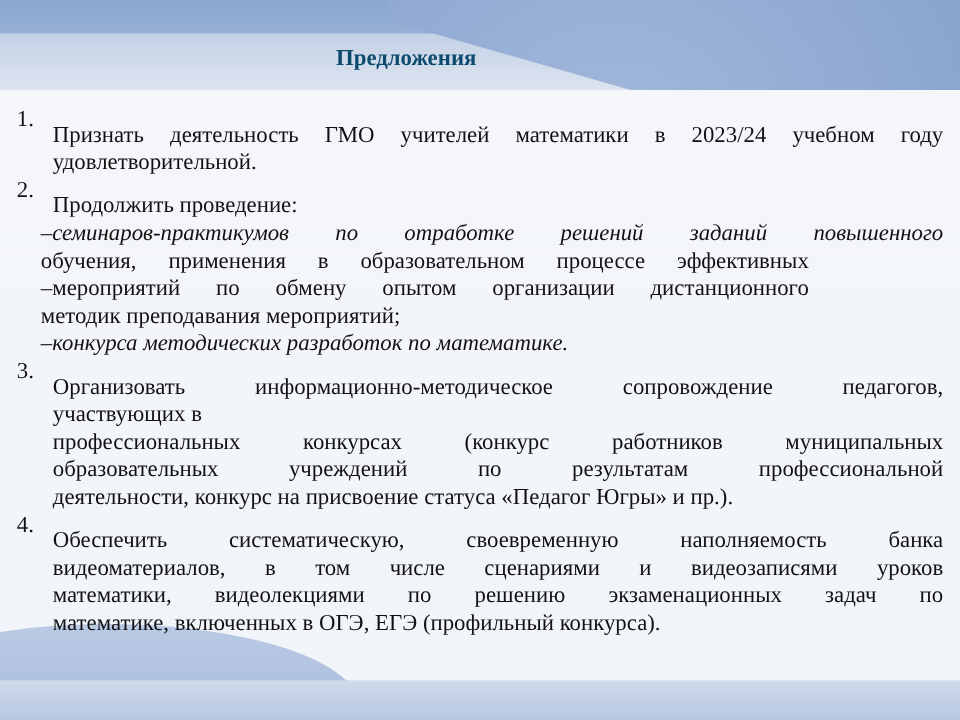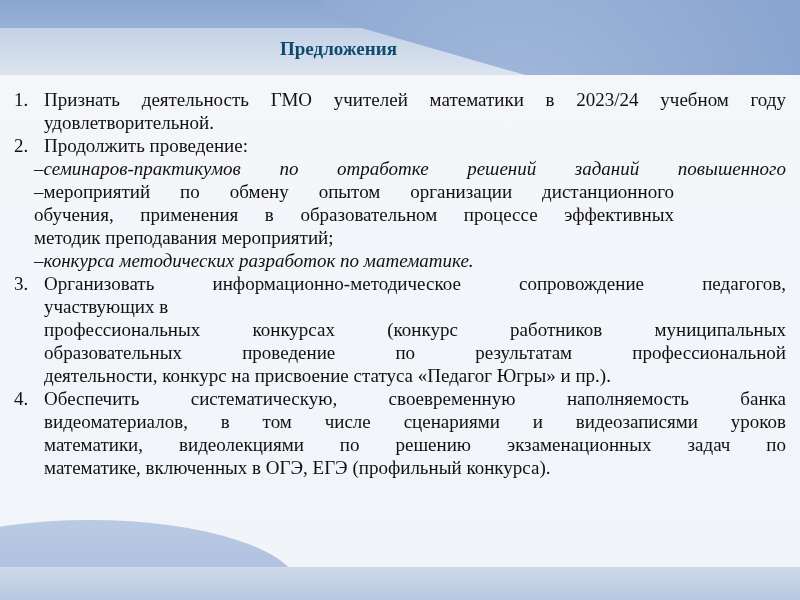--- a/index.html
+++ b/index.html
@@ -39,21 +39,21 @@
   .title {
     position:absolute; left:280px; top:38px; width:150px;
     font-size:19px; font-weight:bold; color:#0c4a6e;
   }
   .content {
     position:absolute; left:14px; top:88px; width:772px;
     font-size:19px; line-height:23px; color:#111;
   }
   .item { display:flex; }
   .num { width:30px; flex:none; }
-  .txt { flex:1; text-align:justify; text-align-last:left; }
+  .txt { flex:1; text-align:justify; text-align-last:left;margin-top:13px; }
   .sub { padding-left:20px; text-align:justify; }
   .line-j { display:block; text-align:justify; text-align-last:justify; }
   .line-l { display:block; }
 </style>
 </head>
 <body>
 
 <div class="bg-top"></div>
 <div class="bg-band"></div>
 <div class="bg-swoosh-tr"></div>
@@ -76,35 +76,35 @@
   <div class="item">
     <div class="num">2.</div>
     <div class="txt">
       <span class="line-l">Продолжить проведение:</span>
     </div>
   </div>
   <div class="sub" style="padding-left:20px; width:752px;font-style:italic;">
     <span class="line-j">–семинаров-практикумов по отработке решений заданий повышенного</span>
   </div>
   <div class="sub" style="padding-left:20px; width:640px;">
+    <span class="line-j">обучения, применения в образовательном процессе эффективных</span>
     <span class="line-j">–мероприятий по обмену опытом организации дистанционного</span>
-    <span class="line-j">обучения, применения в образовательном процессе эффективных</span>
     <span class="line-l">методик преподавания мероприятий;</span>
   </div>
   <div class="sub" style="padding-left:20px;font-style:italic;">
     <span class="line-l">–конкурса методических разработок по математике.</span>
   </div>
 
   <div class="item">
     <div class="num">3.</div>
     <div class="txt">
       <span class="line-j">Организовать информационно-методическое сопровождение педагогов,</span>
       <span class="line-l">участвующих в</span>
       <span class="line-j">профессиональных конкурсах (конкурс работников муниципальных</span>
-      <span class="line-j">образовательных проведение по результатам профессиональной</span>
+      <span class="line-j">образовательных учреждений по результатам профессиональной</span>
       <span class="line-l">деятельности, конкурс на присвоение статуса «Педагог Югры» и пр.).</span>
     </div>
   </div>
 
   <div class="item">
     <div class="num">4.</div>
     <div class="txt">
       <span class="line-j">Обеспечить систематическую, своевременную наполняемость банка</span>
       <span class="line-j">видеоматериалов, в том числе сценариями и видеозаписями уроков</span>
       <span class="line-j">математики, видеолекциями по решению экзаменационных задач по</span>

